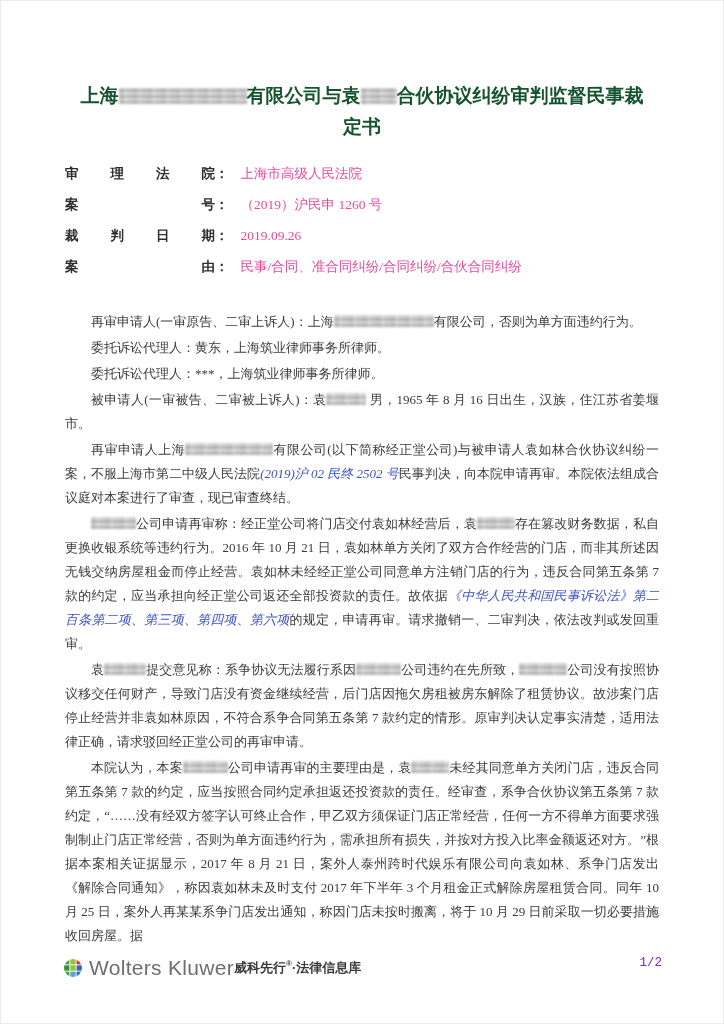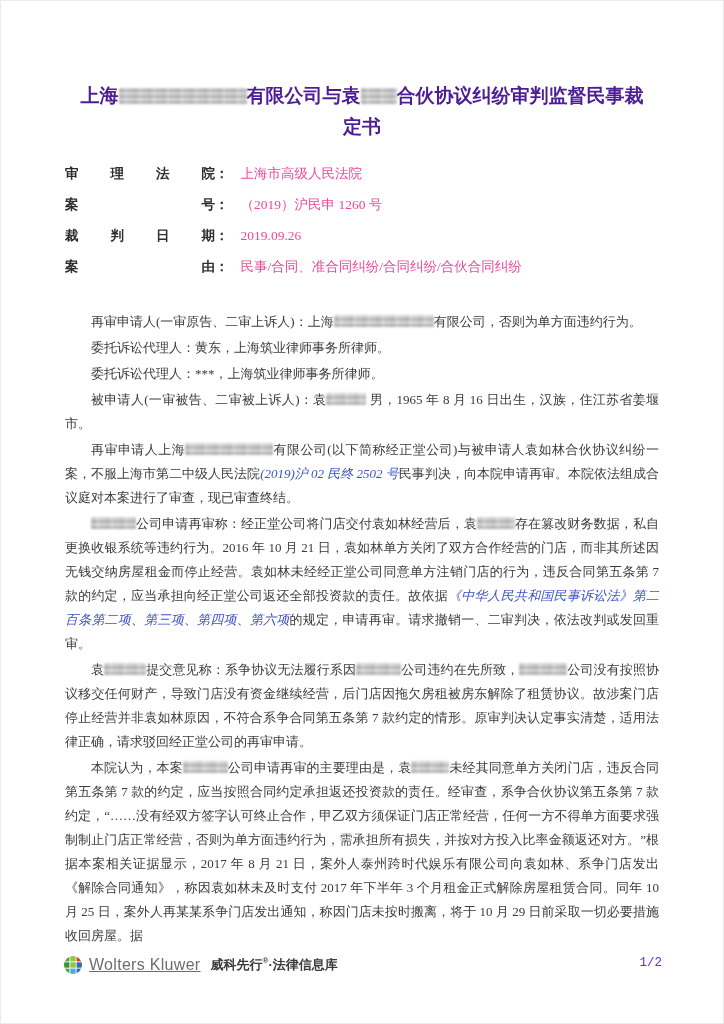--- a/index.html
+++ b/index.html
@@ -7,21 +7,21 @@
   }
   html,body{margin:0;padding:0;background:#fff;}
   .page{
     position:relative; width:724px; height:1024px; background:var(--bg);
     box-shadow: inset 0 0 0 1px #ebebeb;
     font-family:"Liberation Serif","DejaVu Serif",serif;
     color:var(--text); overflow:hidden;
   }
   .title{
     width:566px; margin:80px auto 0; text-align:center;
-    font-size:19px; line-height:31px; font-weight:bold; color:#4c1d95;
+    font-size:19px; line-height:31px; font-weight:bold; color:#14532d;
   }
   .meta{ margin:16px 65px 0; }
   .meta-row{ height:31px; display:flex; align-items:center; font-size:13.5px; }
   .meta-label{ font-weight:bold; color:#2e2e2e; white-space:nowrap; display:inline-flex; align-items:center;}
   .meta-label-chars{ display:inline-flex; width:150px; justify-content:space-between; }
   .meta-colon{ font-weight:bold; }
   .meta-value{ margin-left:12px; color:#ec4899; }
   .docbody{ margin:28px 65px 0; }
   .docbody p{
     margin:0 0 2px; font-size:13px; line-height:24px;
@@ -36,22 +36,22 @@
     filter: blur(1.3px); opacity:.9;
   }
   .title .redact{ height:16px; vertical-align:-2px; }
   .footer{
     position:absolute; left:64px; right:62px; top:956px;
     display:flex; justify-content:space-between; align-items:center;
     font-family:"Liberation Sans","DejaVu Sans",sans-serif;
   }
   .brand{ display:flex; align-items:center; }
   .wk-logo{ width:18px; height:18px; margin-right:7px; }
-  .wk-name{ font-size:16px; color:var(--brand-gray); letter-spacing:.3px;text-decoration:underline; }
-  .product{ font-size:13px; color:#3a3a3a; font-weight:bold; margin-left:10px; }
+  .wk-name{ font-size:21px; color:var(--brand-gray); letter-spacing:.3px; }
+  .product{ font-size:13px; color:#3a3a3a; font-weight:bold; margin-left:0; }
   .reg{ font-size:8px; vertical-align:6px; }
   .pagenum{ font-size:12.5px; color:#6d28d9; font-family:Liberation Mono, monospace; align-self:flex-start; }
 </style>
 </head>
 <body>
 
 <div class="page">
 
   <h1 class="title"><span>上海</span><span class="redact" style="width: 128px;"></span><span>有限公司与袁</span><span class="redact" style="width: 36px;"></span><span>合伙协议纠纷审判监督民事裁定书</span></h1>
 

